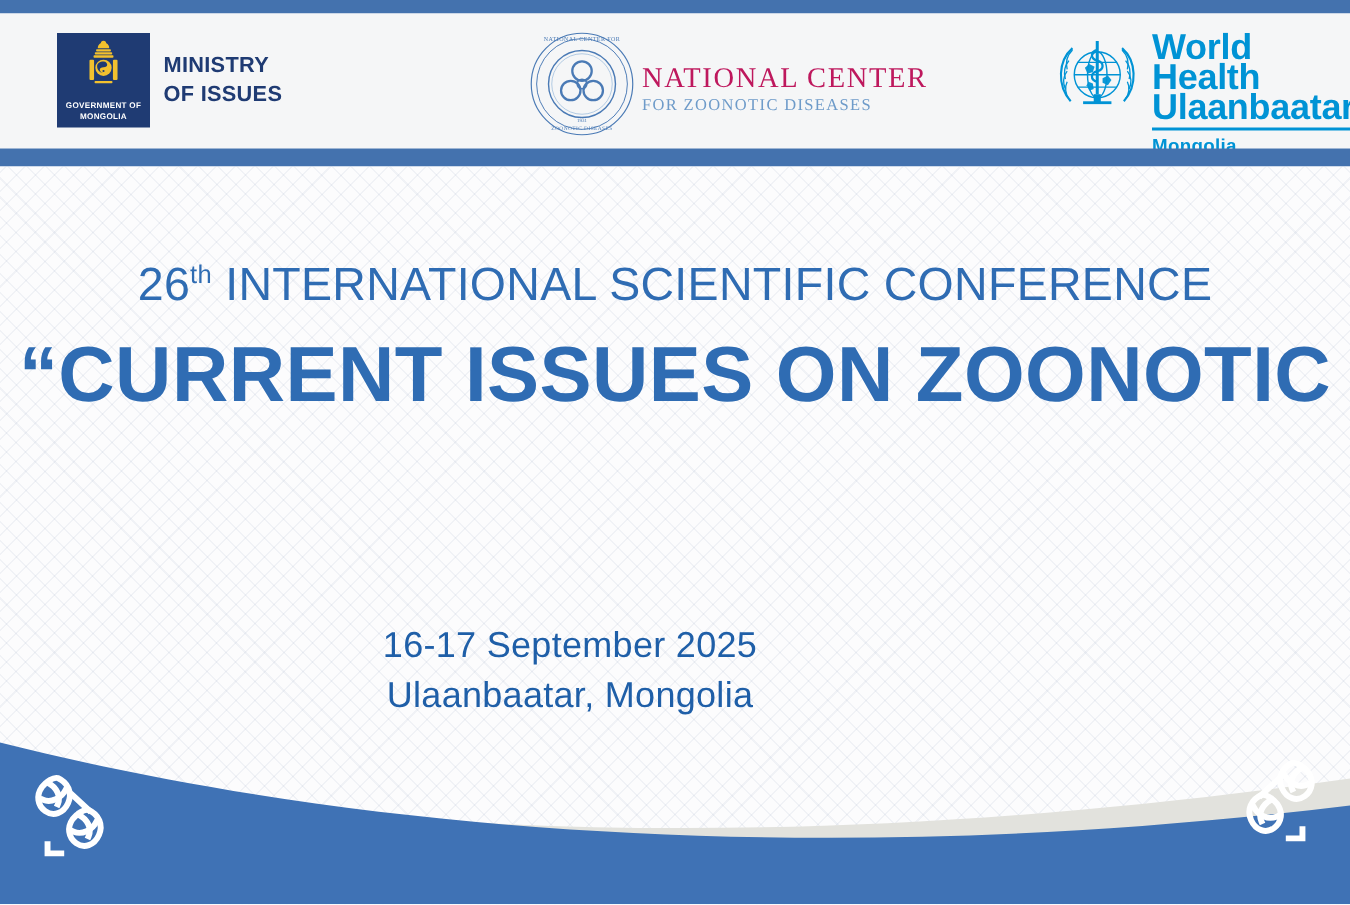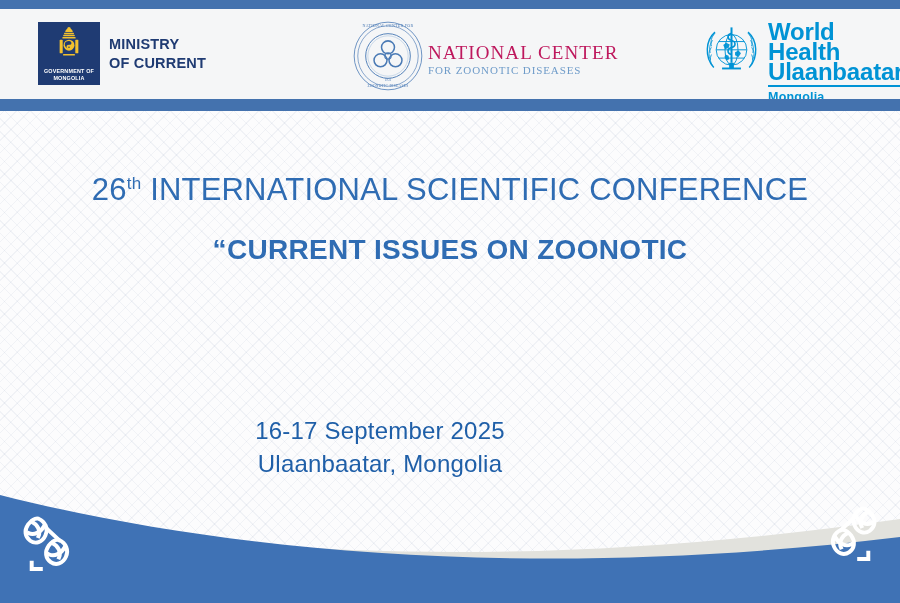--- a/index.html
+++ b/index.html
@@ -168,21 +168,21 @@
     white-space: nowrap;
   }
   .conf-line sup {
     font-size: 17px;
     vertical-align: super;
     line-height: 0;
   }
   .theme {
     margin-top: 16px;
     color: #2f6cb3;
-    font-size: 28px;
+    font-size: 52px;
     font-weight: bold;
     line-height: 50px;
     letter-spacing: 0.3px;
   }
   .meta-block {
     position: absolute;
     left: 0; top: 303px;
     width: 760px;
     text-align: center;
   }
@@ -242,21 +242,21 @@
           <rect x="13.0" y="33.0" width="14.0" height="1.8" rx="0.6"></rect>
         </g>
       </svg>
       <div class="moh-crest-text">
         <div>GOVERNMENT OF</div>
         <div>MONGOLIA</div>
       </div>
     </div>
     <div class="moh-name">
       <div>MINISTRY</div>
-      <div>OF CURRENT</div>
+      <div>OF ISSUES</div>
     </div>
   </div>
 
   <div class="logo-ncz">
     <svg class="ncz-seal" viewBox="0 0 100 100">
       <circle cx="50" cy="50" r="47" fill="none" stroke="#4a7ab5" stroke-width="1.1"></circle>
       <circle cx="50" cy="50" r="42" fill="none" stroke="#4a7ab5" stroke-width="0.9"></circle>
       <circle cx="50" cy="50" r="31" fill="none" stroke="#4a7ab5" stroke-width="1.3"></circle>
       <circle cx="50" cy="50" r="28" fill="none" stroke="#9dbcdc" stroke-width="0.7"></circle>
       <g fill="none" stroke="#4a7ab5" stroke-width="2.1">

